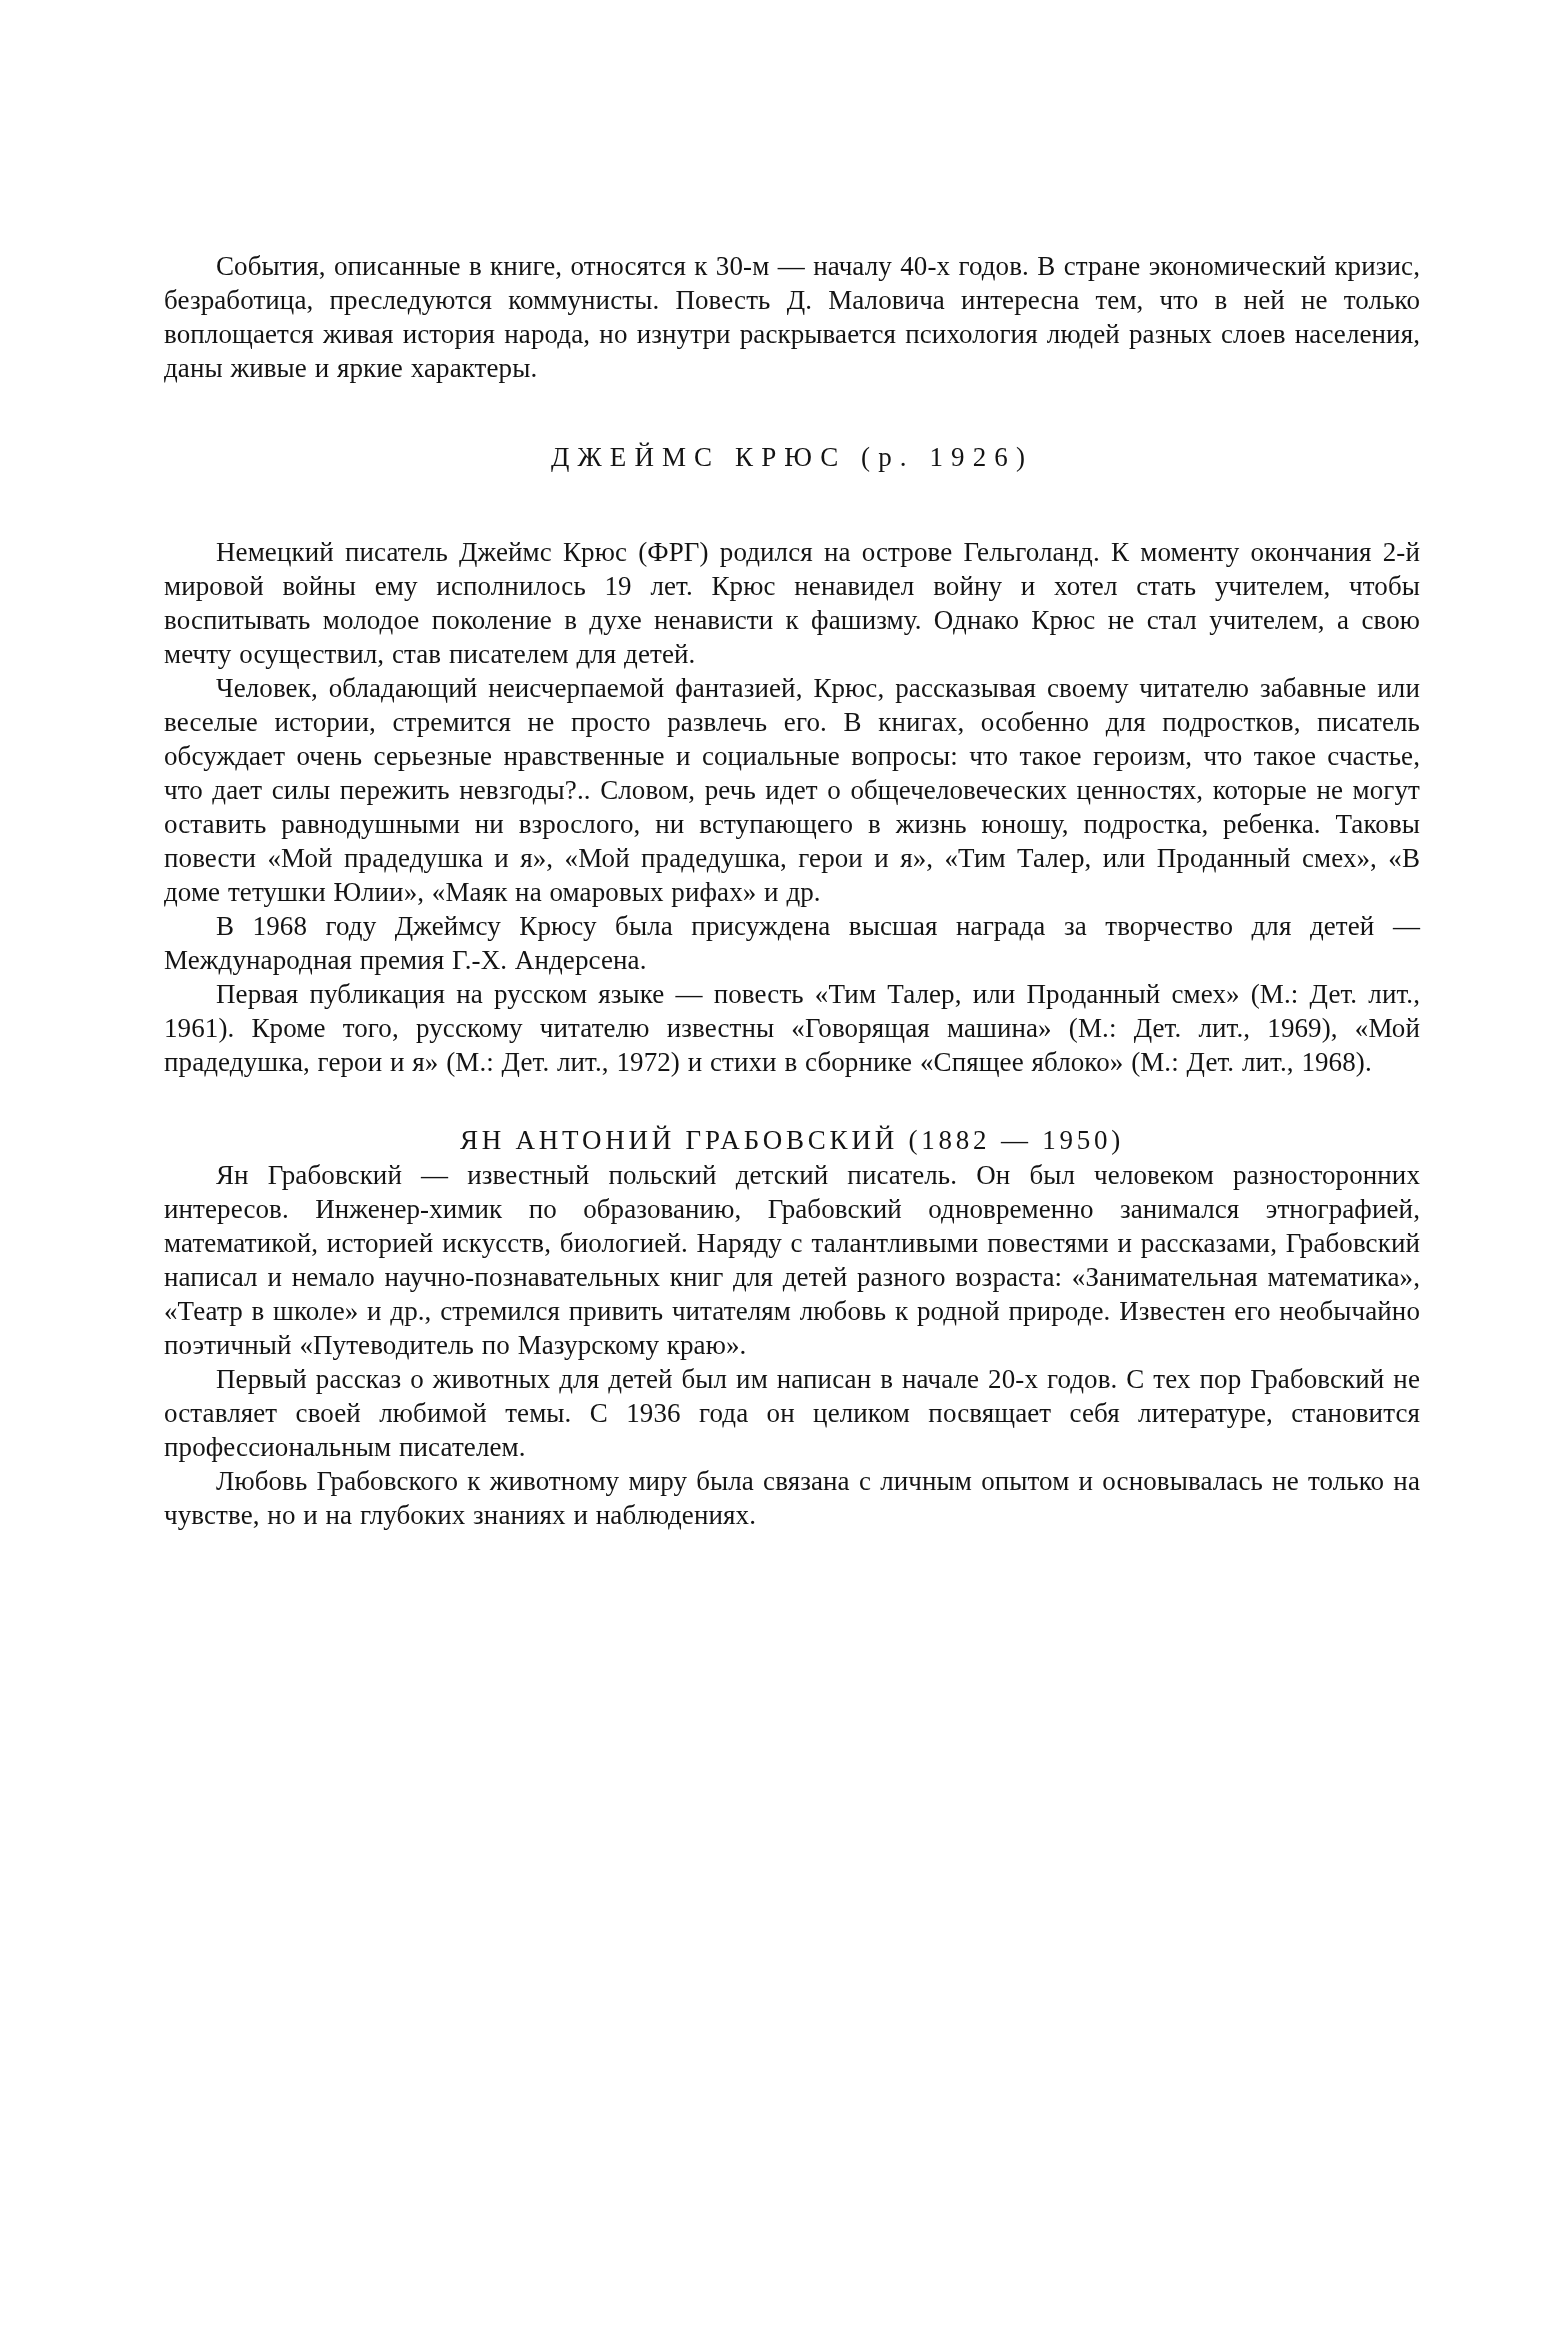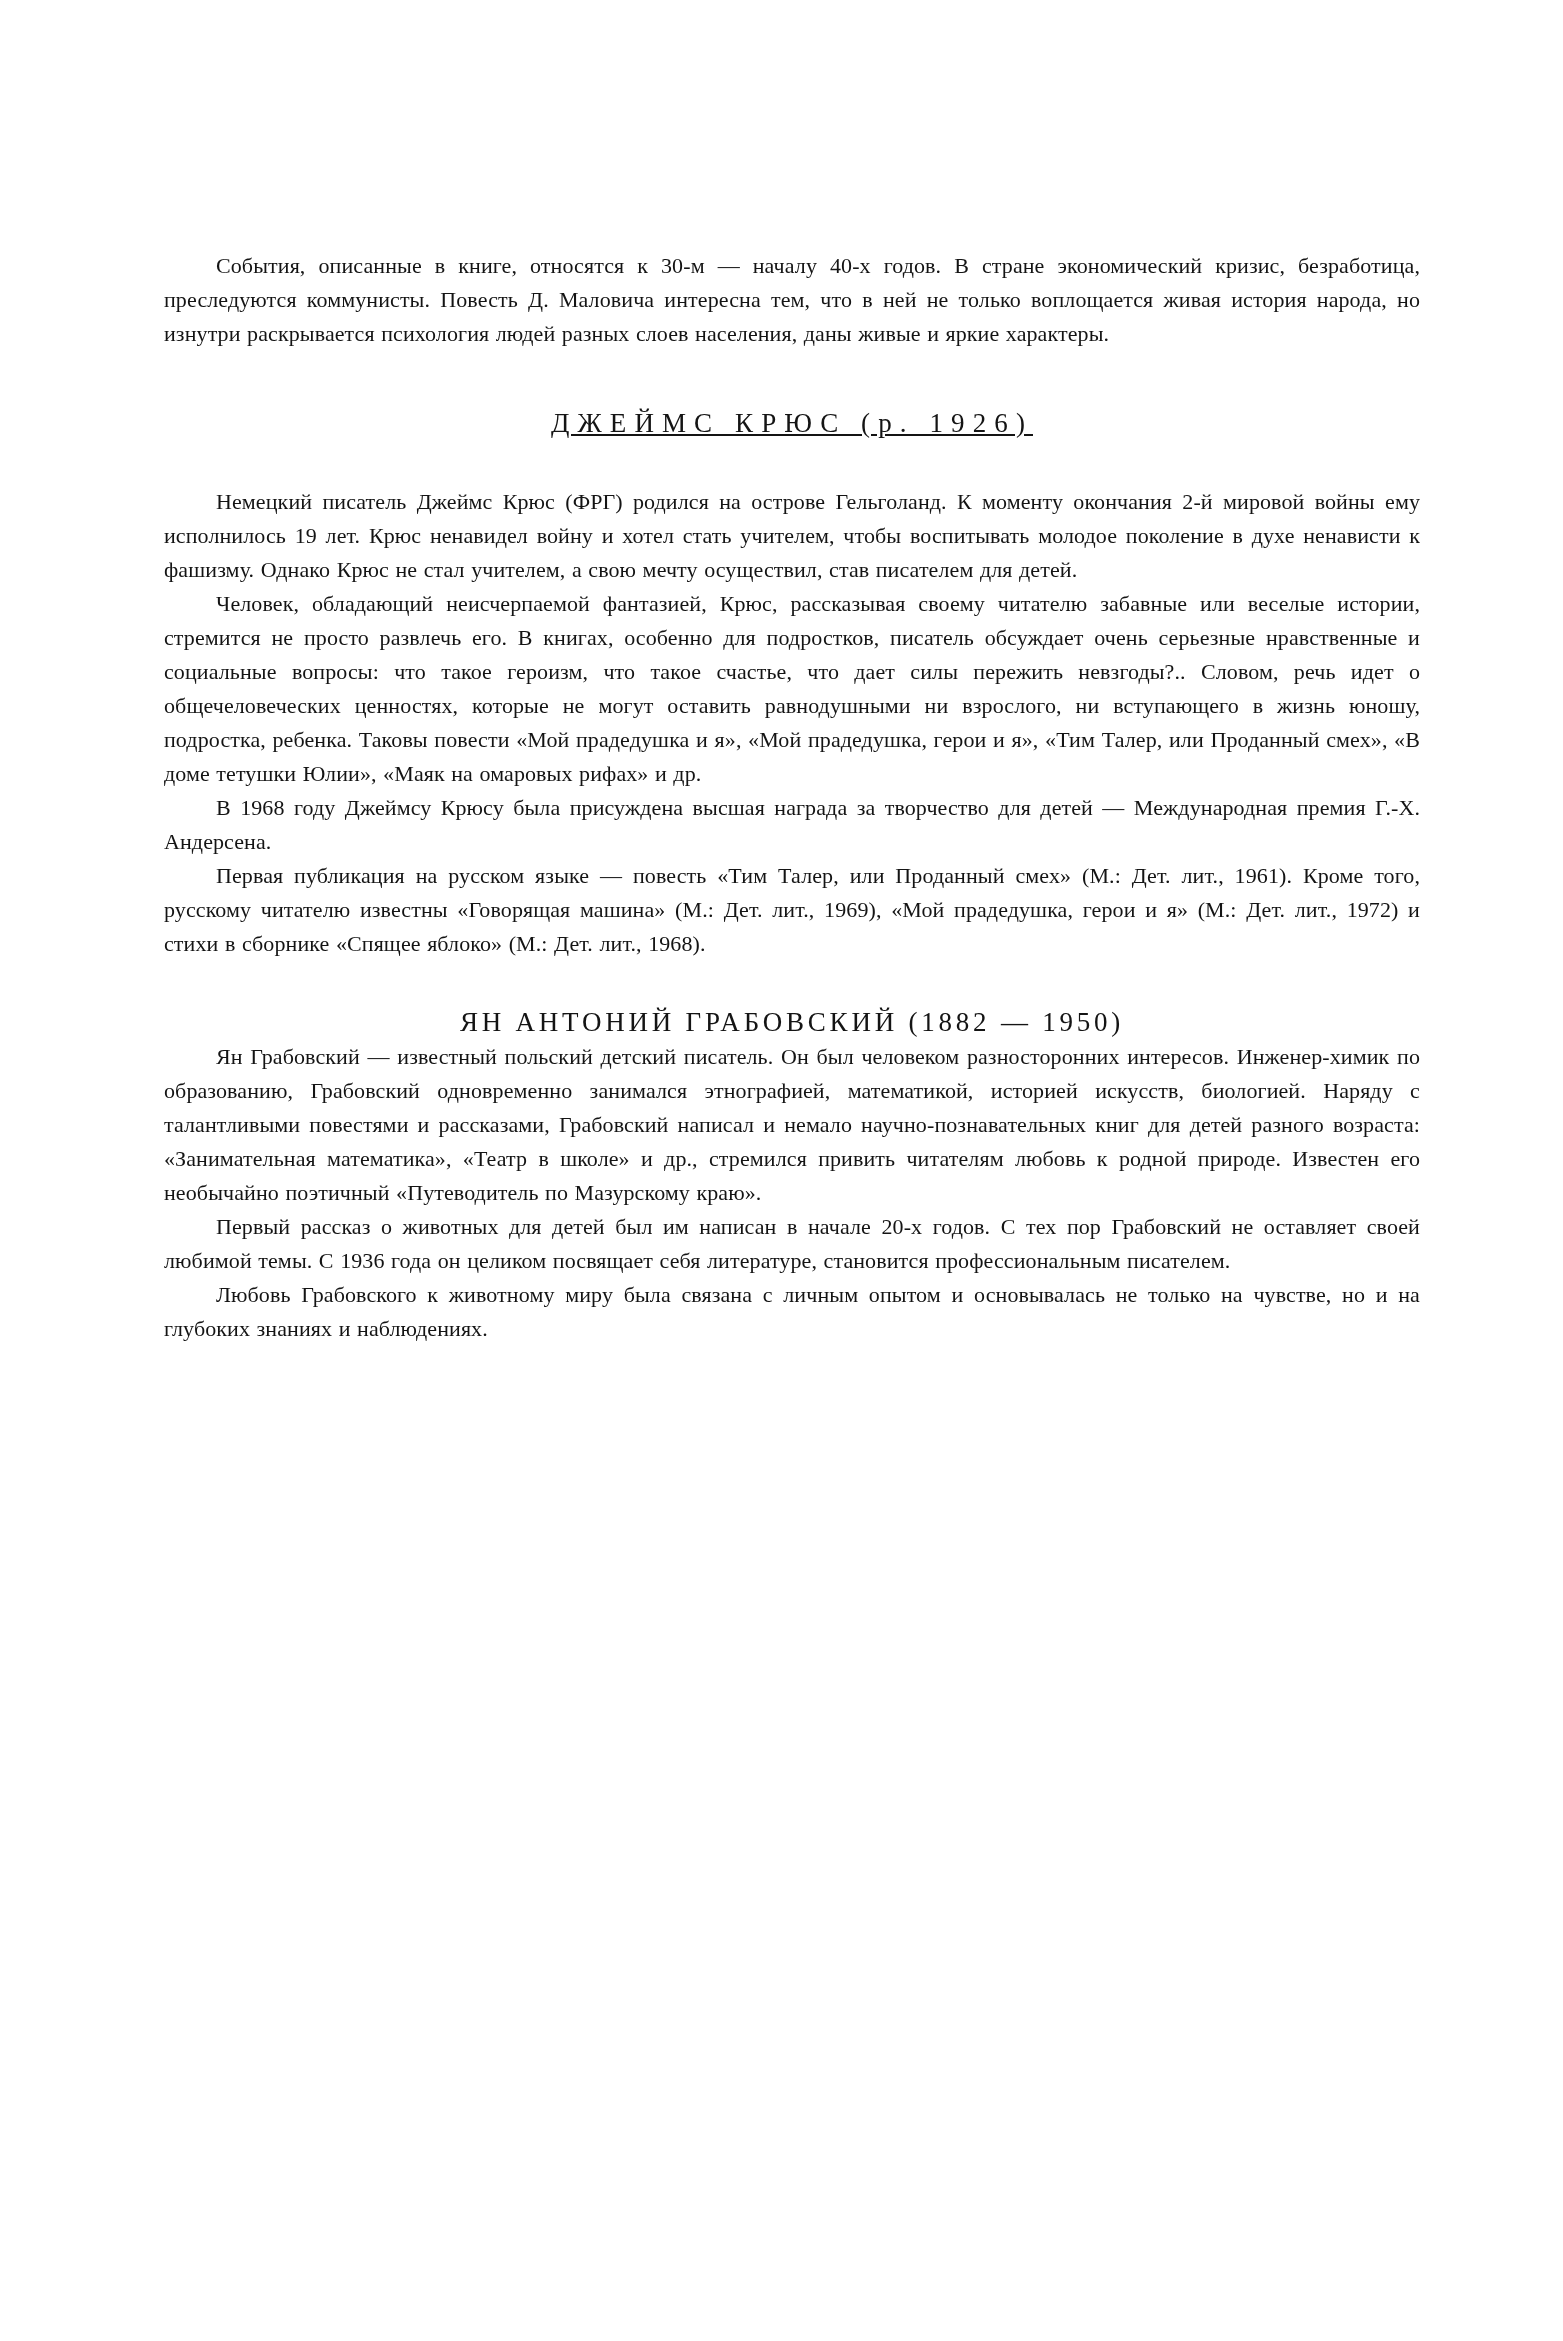--- a/index.html
+++ b/index.html
@@ -17,40 +17,39 @@
     color: #141414;
   }
   .content {
     position: absolute;
     left: 164px;
     top: 249px;
     width: 1256px;
   }
   p.body-par {
     margin: 0;
-    font-size: 22px;
+    font-size: 27px;
     line-height: 34px;
     text-align: justify;
     text-indent: 52px;
     letter-spacing: 0.1px;
     word-spacing: 0.9px;
   }
   h2.section-heading {
     margin: 0;
     font-size: 27px;
     line-height: 35px;
     font-weight: normal;
     text-align: center;
     white-space: nowrap;
   }
   h2.heading-1 {
     margin-top: 55px;
-    margin-bottom: 44px;
+    margin-bottom: 60px;
     letter-spacing: 0.30em;
-    text-decoration: underline;
   }
   h2.heading-2 {
     margin-top: 44px;
     letter-spacing: 0.14em;
   }
 </style>
 </head>
 <body>
 
 <div class="page">

